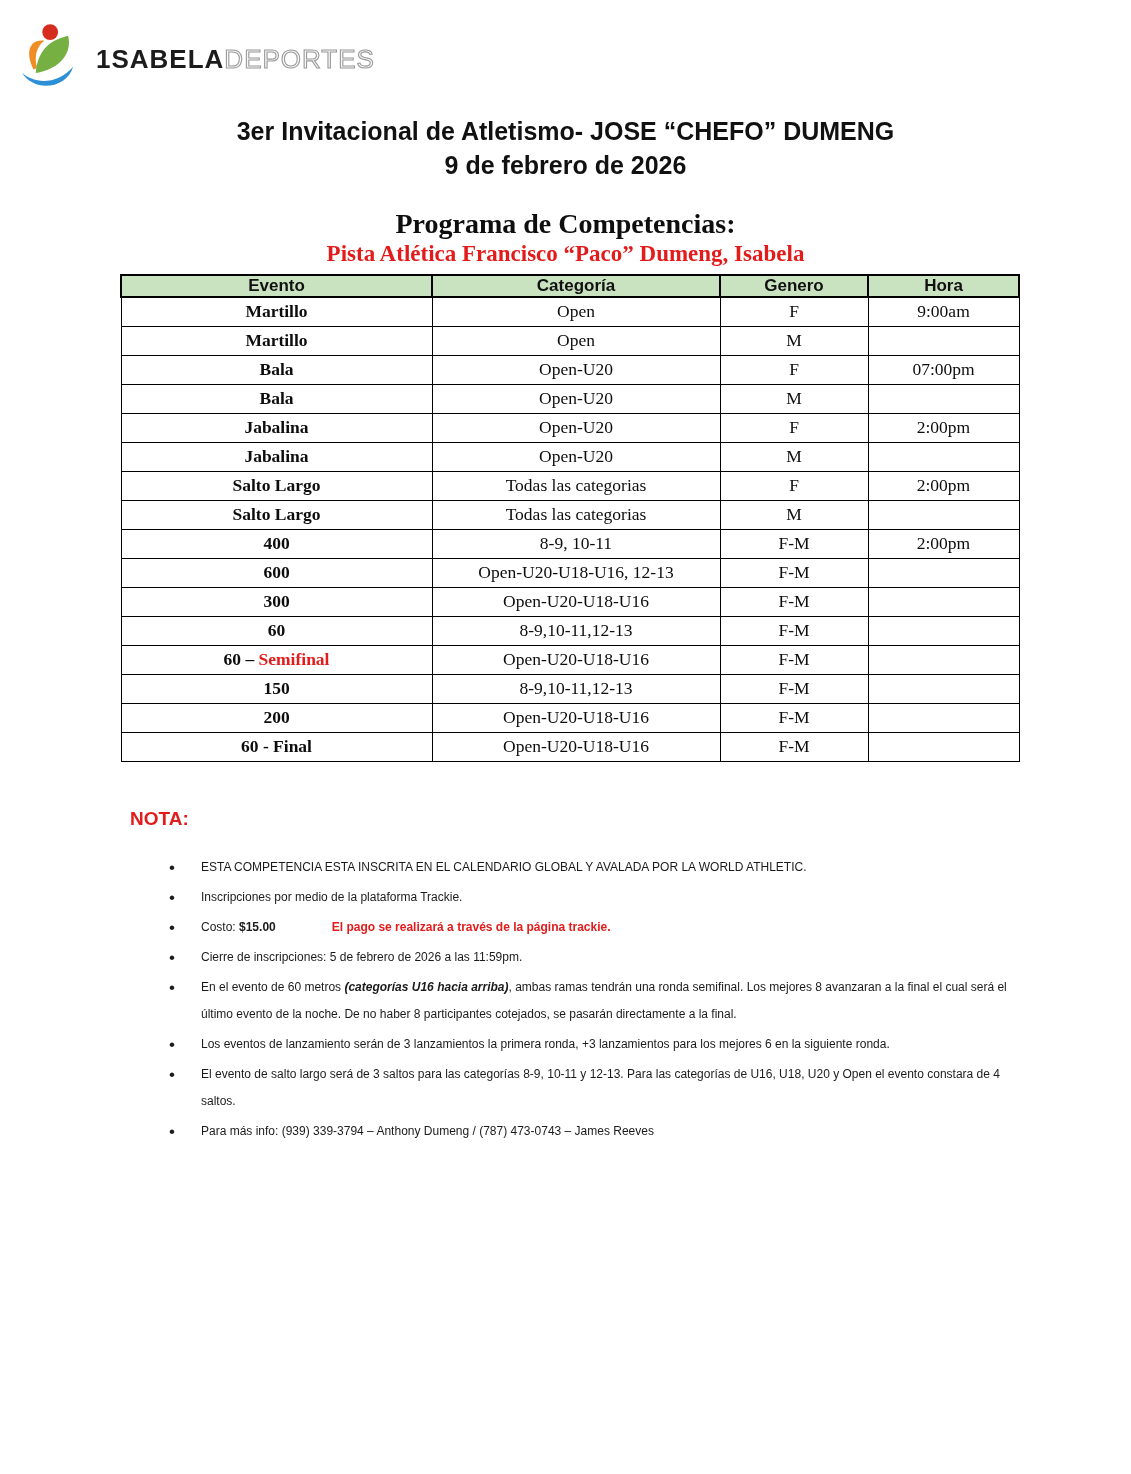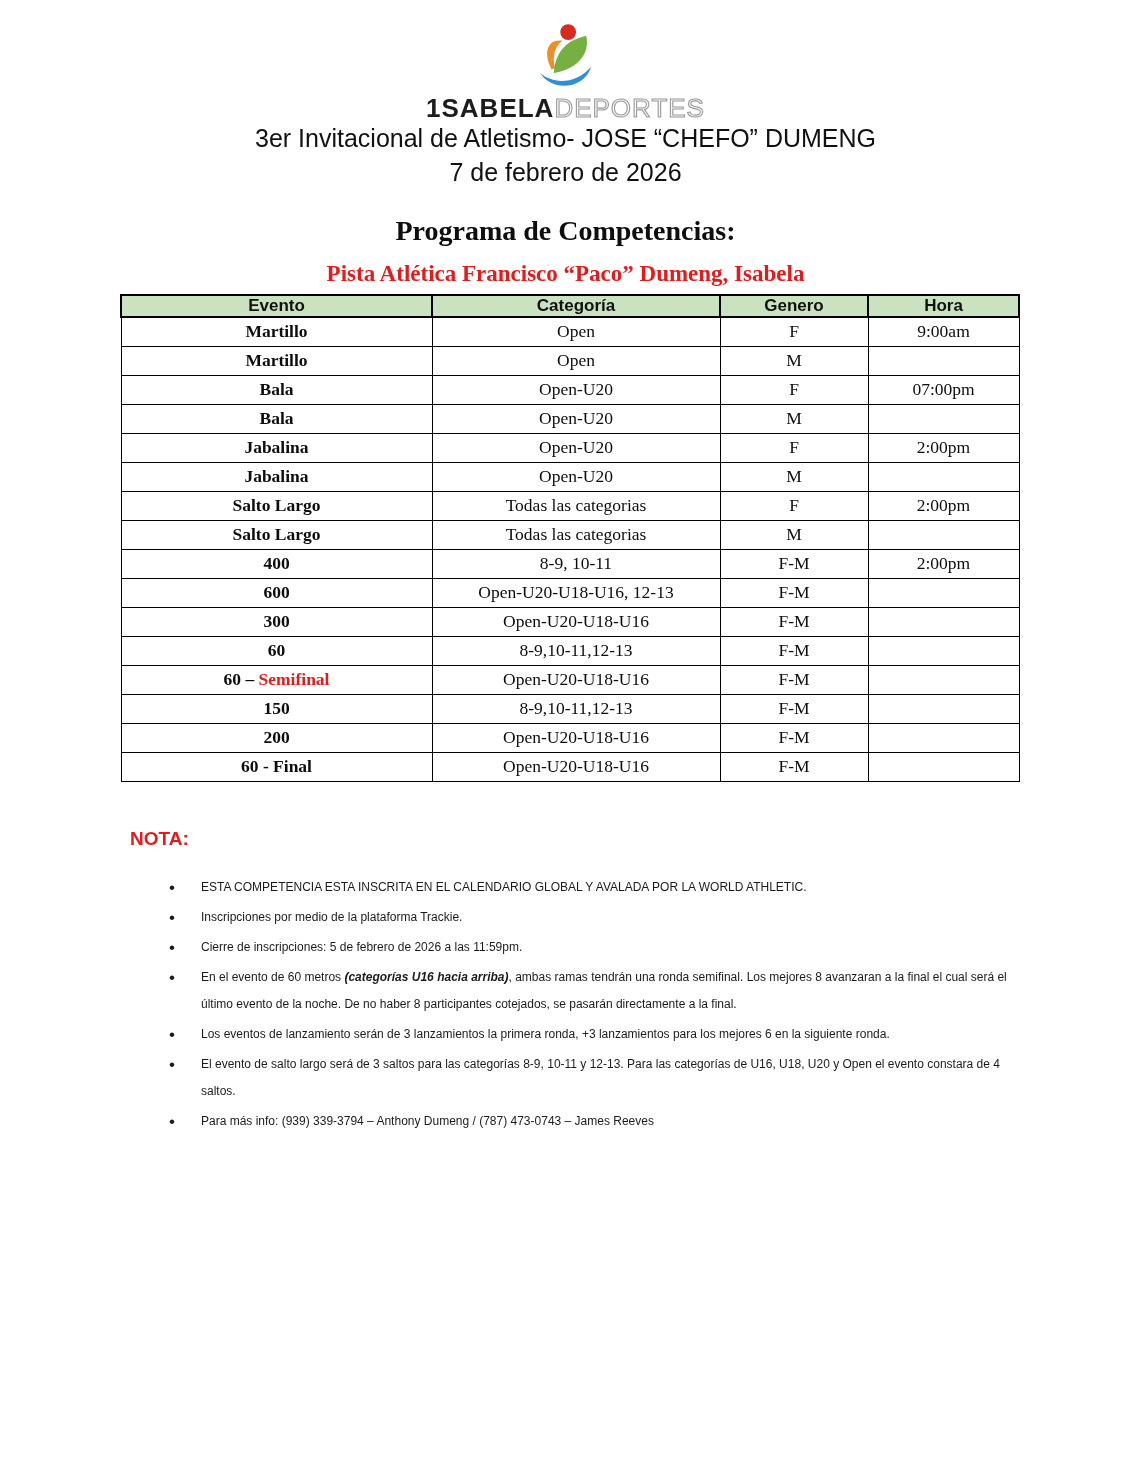--- a/index.html
+++ b/index.html
@@ -12,29 +12,29 @@
   .page{
     position:relative;
     width:1131px;height:1474px;
     margin:0 auto;
     background:#fff;
     overflow:hidden;
     color:var(--ink);
     font-family:"Liberation Sans",sans-serif;
   }
   
-  .logo{display:flex;flex-direction:column;align-items:center;padding-top:22px;}
+  .logo{display:flex;align-items:center;padding-top:22px;}
   .logo-figure{width:96px;height:72px;display:block;}
   .brand{font-size:26px;letter-spacing:1px;margin-top:1px;line-height:1;}
   .brand .bold{font-weight:bold;color:#1c1c1c;}
   .brand .light{color:#f8f8f8;-webkit-text-stroke:1.1px #9a9a9a;font-weight:400;}
   
-  .main-title{text-align:center;font-weight:normal;font-size:25px;line-height:1.36;color:#111;}
+  .main-title{margin-top:20px;text-align:center;font-weight:bold;font-size:25px;line-height:1.36;color:#111;}
   .program-title{margin-top:26px;text-align:center;font-family:"Liberation Serif",serif;font-weight:bold;font-size:28px;color:#0e0e0e;}
-  .venue{margin-top:14px;text-align:center;font-family:"Liberation Serif",serif;font-weight:bold;font-size:23px;color:var(--red);}
+  .venue{margin-top:1px;text-align:center;font-family:"Liberation Serif",serif;font-weight:bold;font-size:23px;color:var(--red);}
   
   table.schedule{
     border-collapse:collapse;
     table-layout:fixed;
     width:898px;
     margin:7px 0 0 120px;
   }
   .schedule th{
     background:var(--green);
     border:2px solid #000;
@@ -89,21 +89,21 @@
       <path d="M40,66 C27,40 36,23 55,26 C45,33 40,47 45,64 Z" fill="#ef8e24"></path>
       <path d="M43,71 C45,40 62,25 88,19 C94,44 76,65 43,71 Z" fill="#76b043"></path>
       <path d="M24,71 C44,88 75,85 95,62 C86,92 42,99 24,71 Z" fill="#2d8fd5"></path>
       <circle cx="63" cy="14" r="11" fill="#d62b1f"></circle>
     </svg>
     <div class="brand"><span class="bold">1SABELA</span><span class="light">DEPORTES</span></div>
   </div>
 
   <div class="main-title">
     <div>3er Invitacional de Atletismo- JOSE “CHEFO” DUMENG</div>
-    <div>7 de febrero de 2026</div>
+    <div>9 de febrero de 2026</div>
   </div>
 
   <div class="program-title">Programa de Competencias:</div>
   <div class="venue">Pista Atlética Francisco “Paco” Dumeng, Isabela</div>
 
   <table class="schedule">
     <thead>
       <tr id="schedule-head-row">
           <th class="c0">Evento</th>
           <th class="c1">Categoría</th>
@@ -209,20 +209,21 @@
           <td class="c3">&nbsp;</td>
         </tr>
       </tbody>
   </table>
 
   <div class="nota">NOTA:</div>
 
   <ul class="notes" id="notes-list">
       <li><span>ESTA COMPETENCIA ESTA INSCRITA EN EL CALENDARIO GLOBAL Y AVALADA POR LA WORLD ATHLETIC.</span></li>
       <li><span>Inscripciones por medio de la plataforma Trackie.</span></li>
+      <li><span>Costo:</span><span class="seg-b"> $15.00</span><span class="seg-sp"></span><span class="seg-rb">El pago se realizará a través de la página trackie.</span></li>
       <li><span>Cierre de inscripciones: 5 de febrero de 2026 a las 11:59pm.</span></li>
       <li><span>En el evento de 60 metros </span><span class="seg-bi">(categorías U16 hacia arriba)</span><span>, ambas ramas tendrán una ronda semifinal. Los mejores 8 avanzaran a la final el cual será el último evento de la noche. De no haber 8 participantes cotejados, se pasarán directamente a la final.</span></li>
       <li><span>Los eventos de lanzamiento serán de 3 lanzamientos la primera ronda, +3 lanzamientos para los mejores 6 en la siguiente ronda.</span></li>
       <li><span>El evento de salto largo será de 3 saltos para las categorías 8-9, 10-11 y 12-13.  Para las categorías de U16, U18, U20 y Open el evento constara de 4 saltos.</span></li>
       <li><span>Para más info: (939) 339-3794 – Anthony Dumeng / (787) 473-0743 – James Reeves</span></li>
     </ul>
 
 </div>
 
 </body></html>

